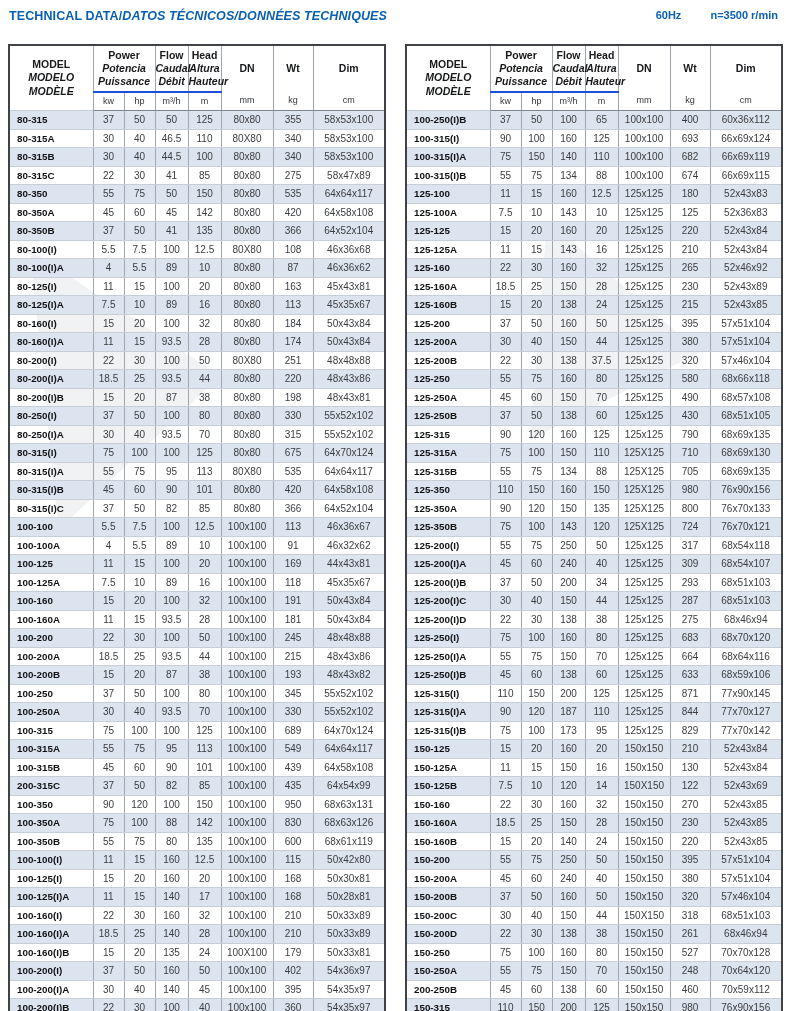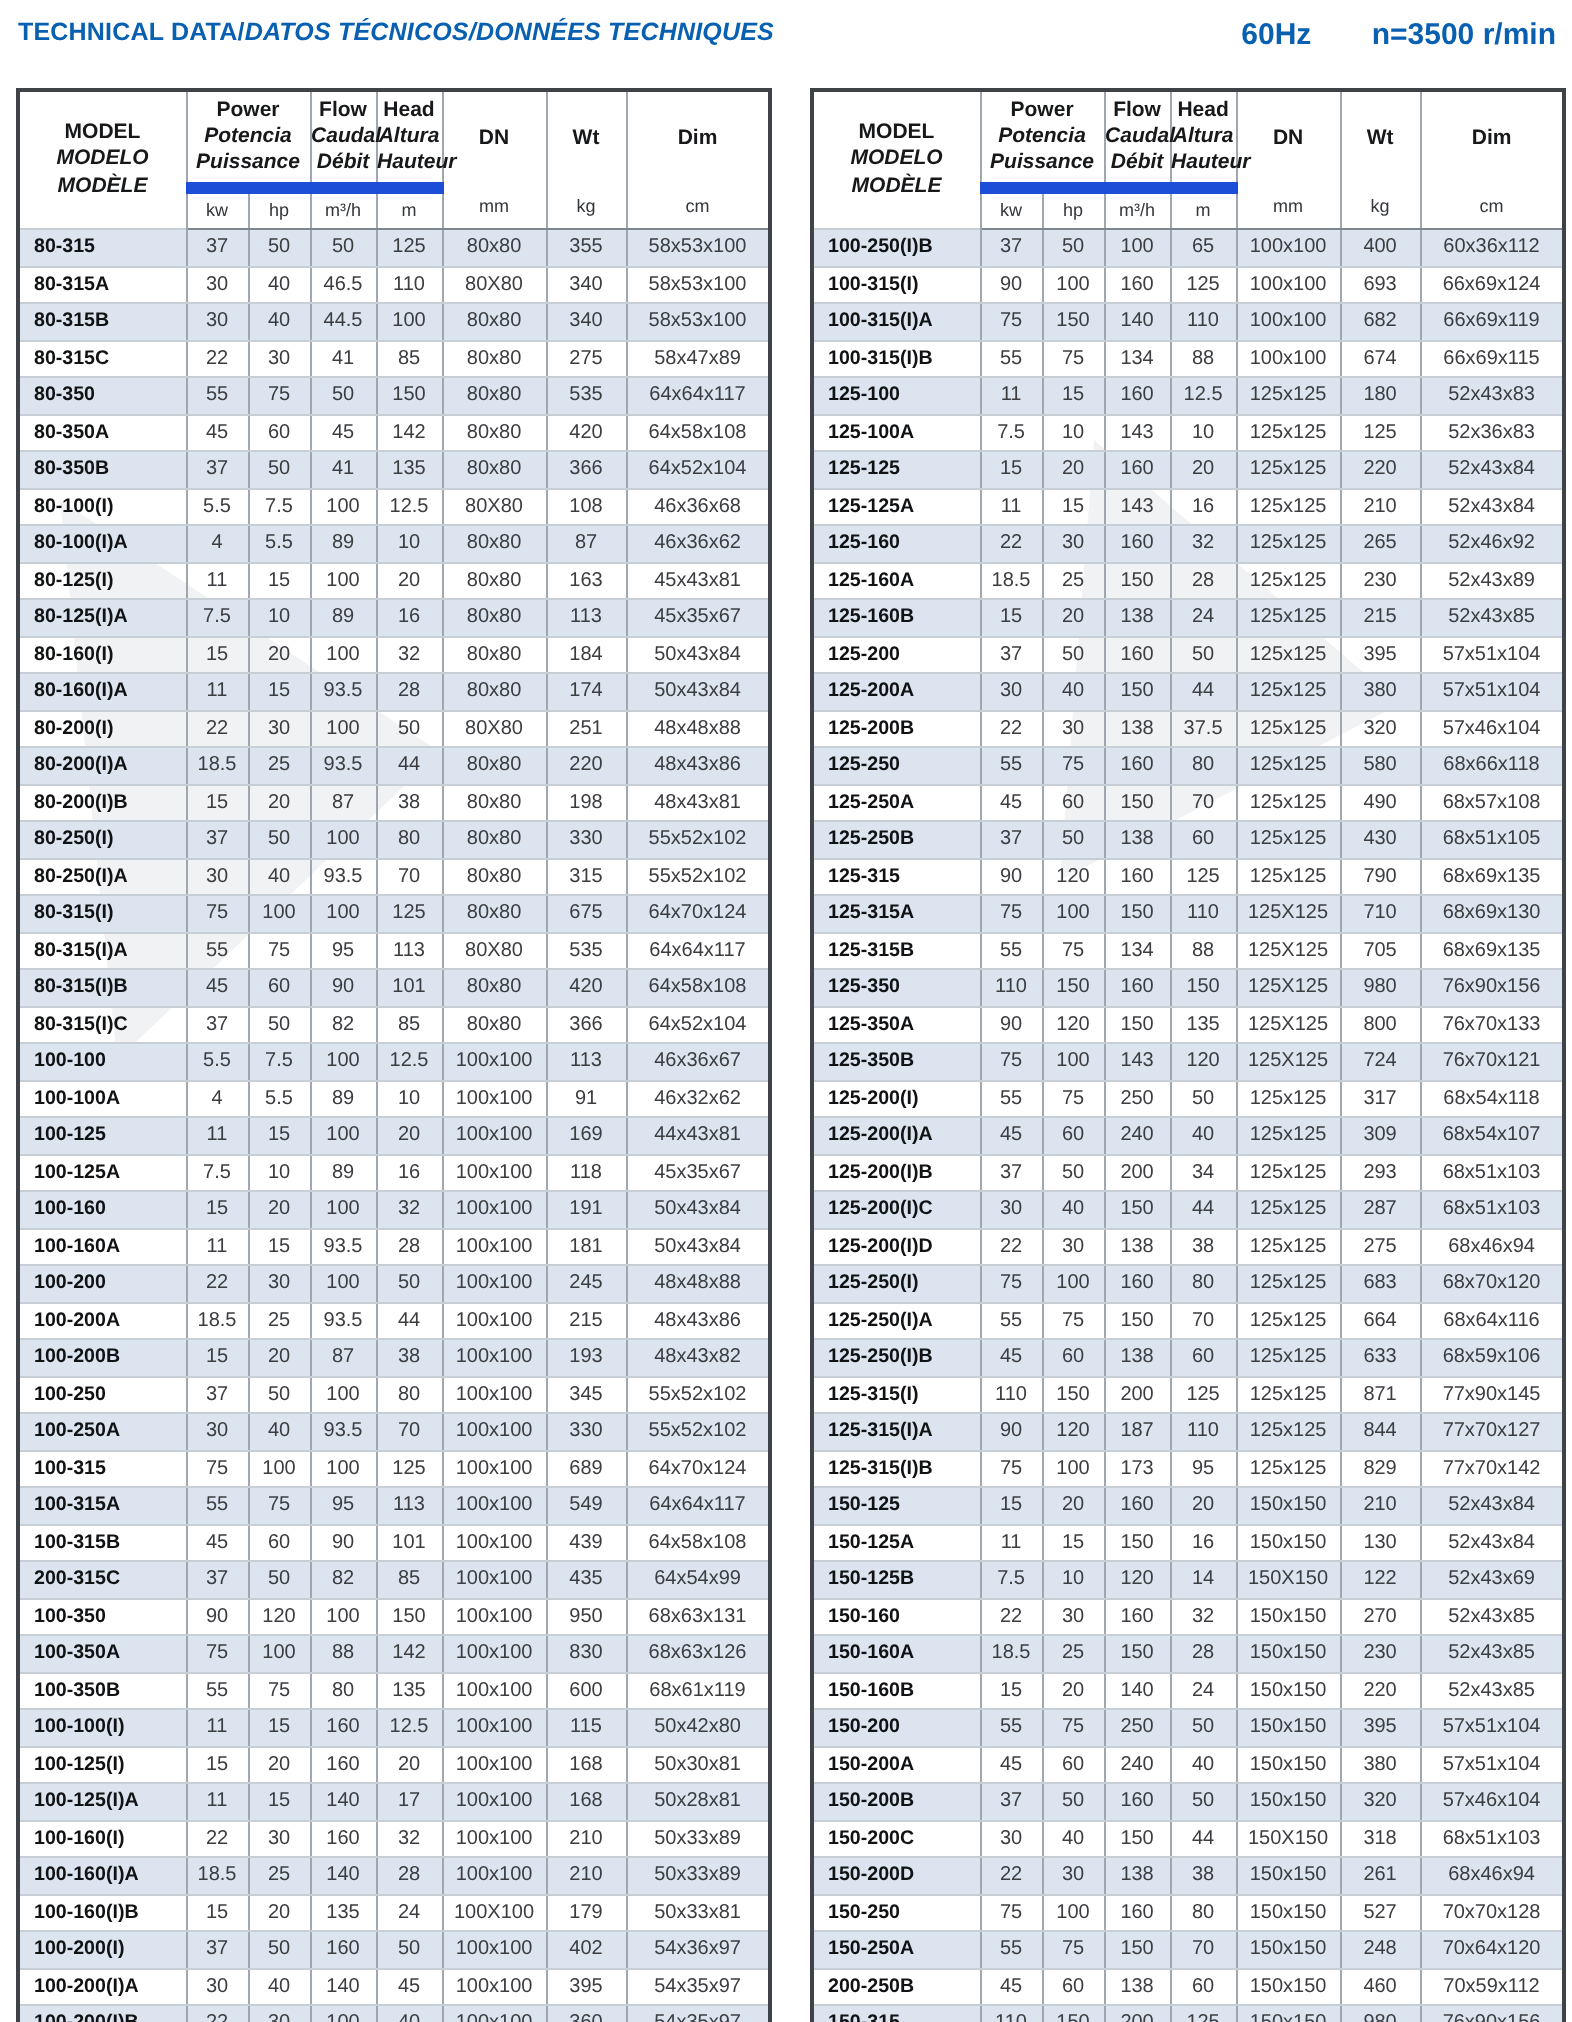--- a/index.html
+++ b/index.html
@@ -7,35 +7,35 @@
   .page { position:relative; width:786px; height:1011px; }
 
   
   .wm { position:absolute; background:#f0f2f4; z-index:0; }
   .wm1 { left:30px; top:250px; width:190px; height:280px; clip-path:polygon(0 0, 100% 45%, 15% 100%); }
   .wm2 { left:530px; top:220px; width:170px; height:220px; clip-path:polygon(10% 0, 100% 60%, 0 100%); }
 
   .title-bar { position:absolute; top:9px; left:9px; right:8px; display:flex; justify-content:space-between; align-items:flex-start; z-index:2; }
   .doc-title { font-size:12.5px; font-weight:bold; color:#0a60b0; letter-spacing:0.1px; }
   .doc-title .it { font-style:italic; }
-  .title-right { font-size:15px; font-weight:bold; color:#0a60b0;margin-left:47px; }
+  .title-right { font-size:11px; font-weight:bold; color:#0a60b0;margin-left:47px; }
   .title-right .spd { margin-left:26px; }
 
   .tables { position:absolute; top:44px; left:8px; display:flex; gap:19px; z-index:1; }
 
   table { border-collapse:collapse; table-layout:fixed; width:376px; background:transparent; border:2px solid #3f4348; }
   col.c-model { width:84px; } col.c-kw { width:31px; } col.c-hp { width:31px; }
   col.c-flow { width:33px; } col.c-head { width:33px; } col.c-dn { width:52px; }
   col.c-wt { width:40px; } col.c-dim { width:72px; }
 
   th, td { border-left:1px solid #9ea6b0; border-right:1px solid #9ea6b0; text-align:center; vertical-align:middle; padding:0; }
 
   thead th { background:#ffffff; color:#17181a; font-size:10.5px; font-weight:bold; line-height:1.25; }
   thead tr.hdr-main th { height:45px; border-bottom:none; border-top:none; }
-  thead tr.hdr-main th.sub-line { border-bottom:6px solid #1d4ed8; }
+  thead tr.hdr-main th.sub-line { border-bottom:2px solid #1d4ed8; }
   thead th .it { font-style:italic; display:block; }
   thead th .up { display:block; }
   thead tr.hdr-units th { height:17px; font-weight:normal; font-size:9px; color:#33363a; border-top:none; border-bottom:1px solid #7e858e;margin-left:48px; }
   thead th.model-head { border-bottom:1px solid #7e858e;margin-top:28px; }
   thead tr.hdr-main th.power-head { position:relative; }
 
   tbody td { height:17.5px; font-size:10px; color:#3b3d40; border-top:1px solid #c8ced6; border-bottom:1px solid #c8ced6; background:transparent; }
   tbody tr.stripe td { background:#dce4ef; }
   tbody td.model { text-align:left; padding-left:7px; font-weight:bold; color:#101214; font-size:9.8px; }
   

